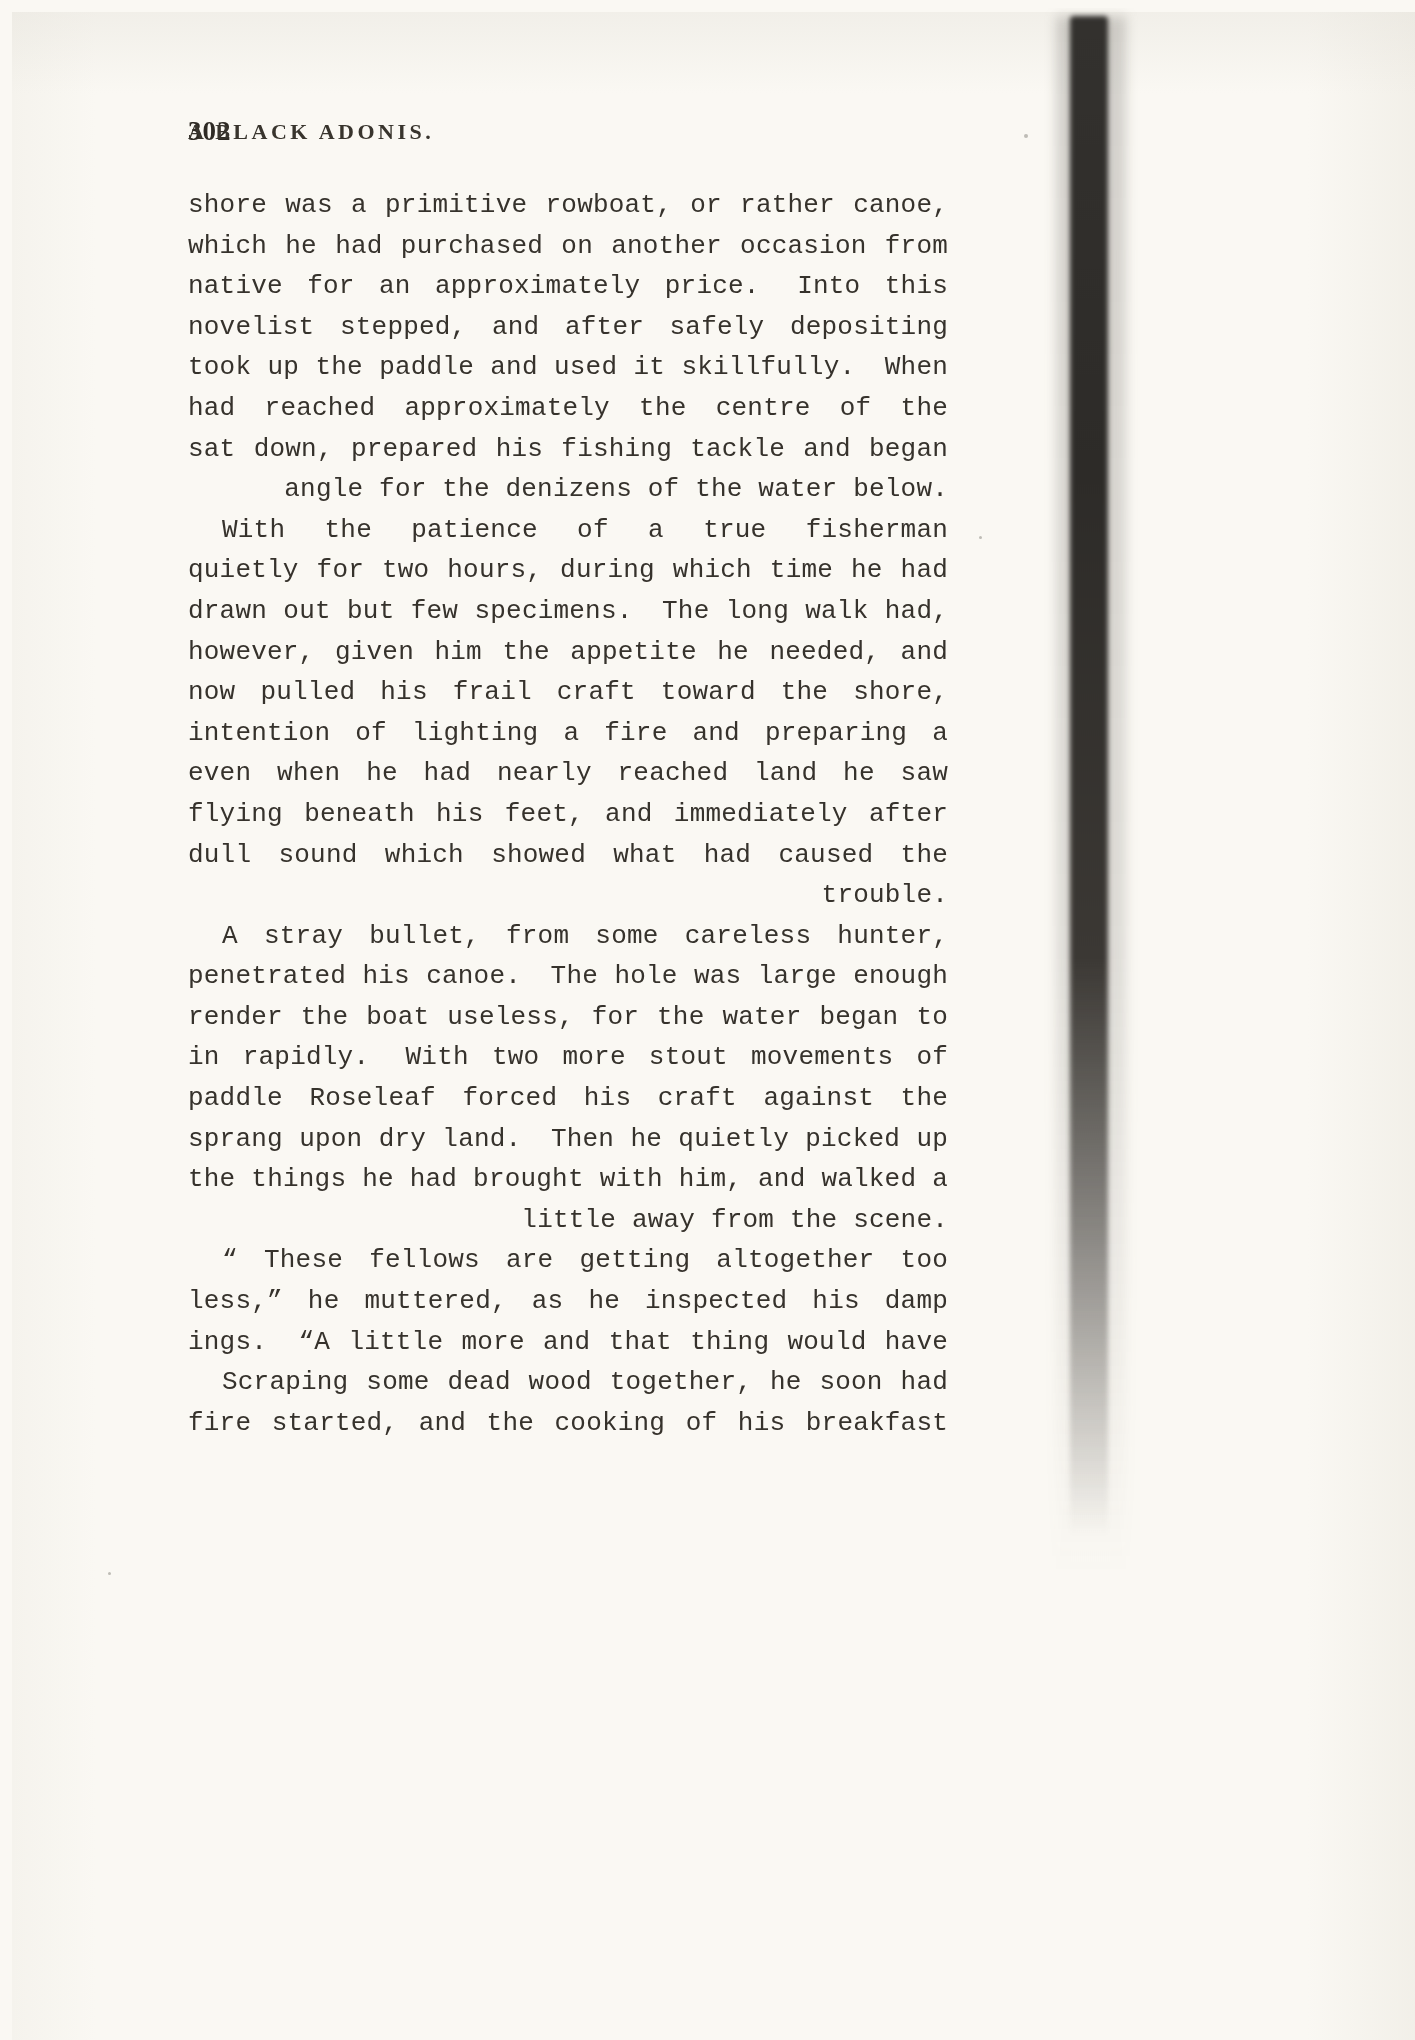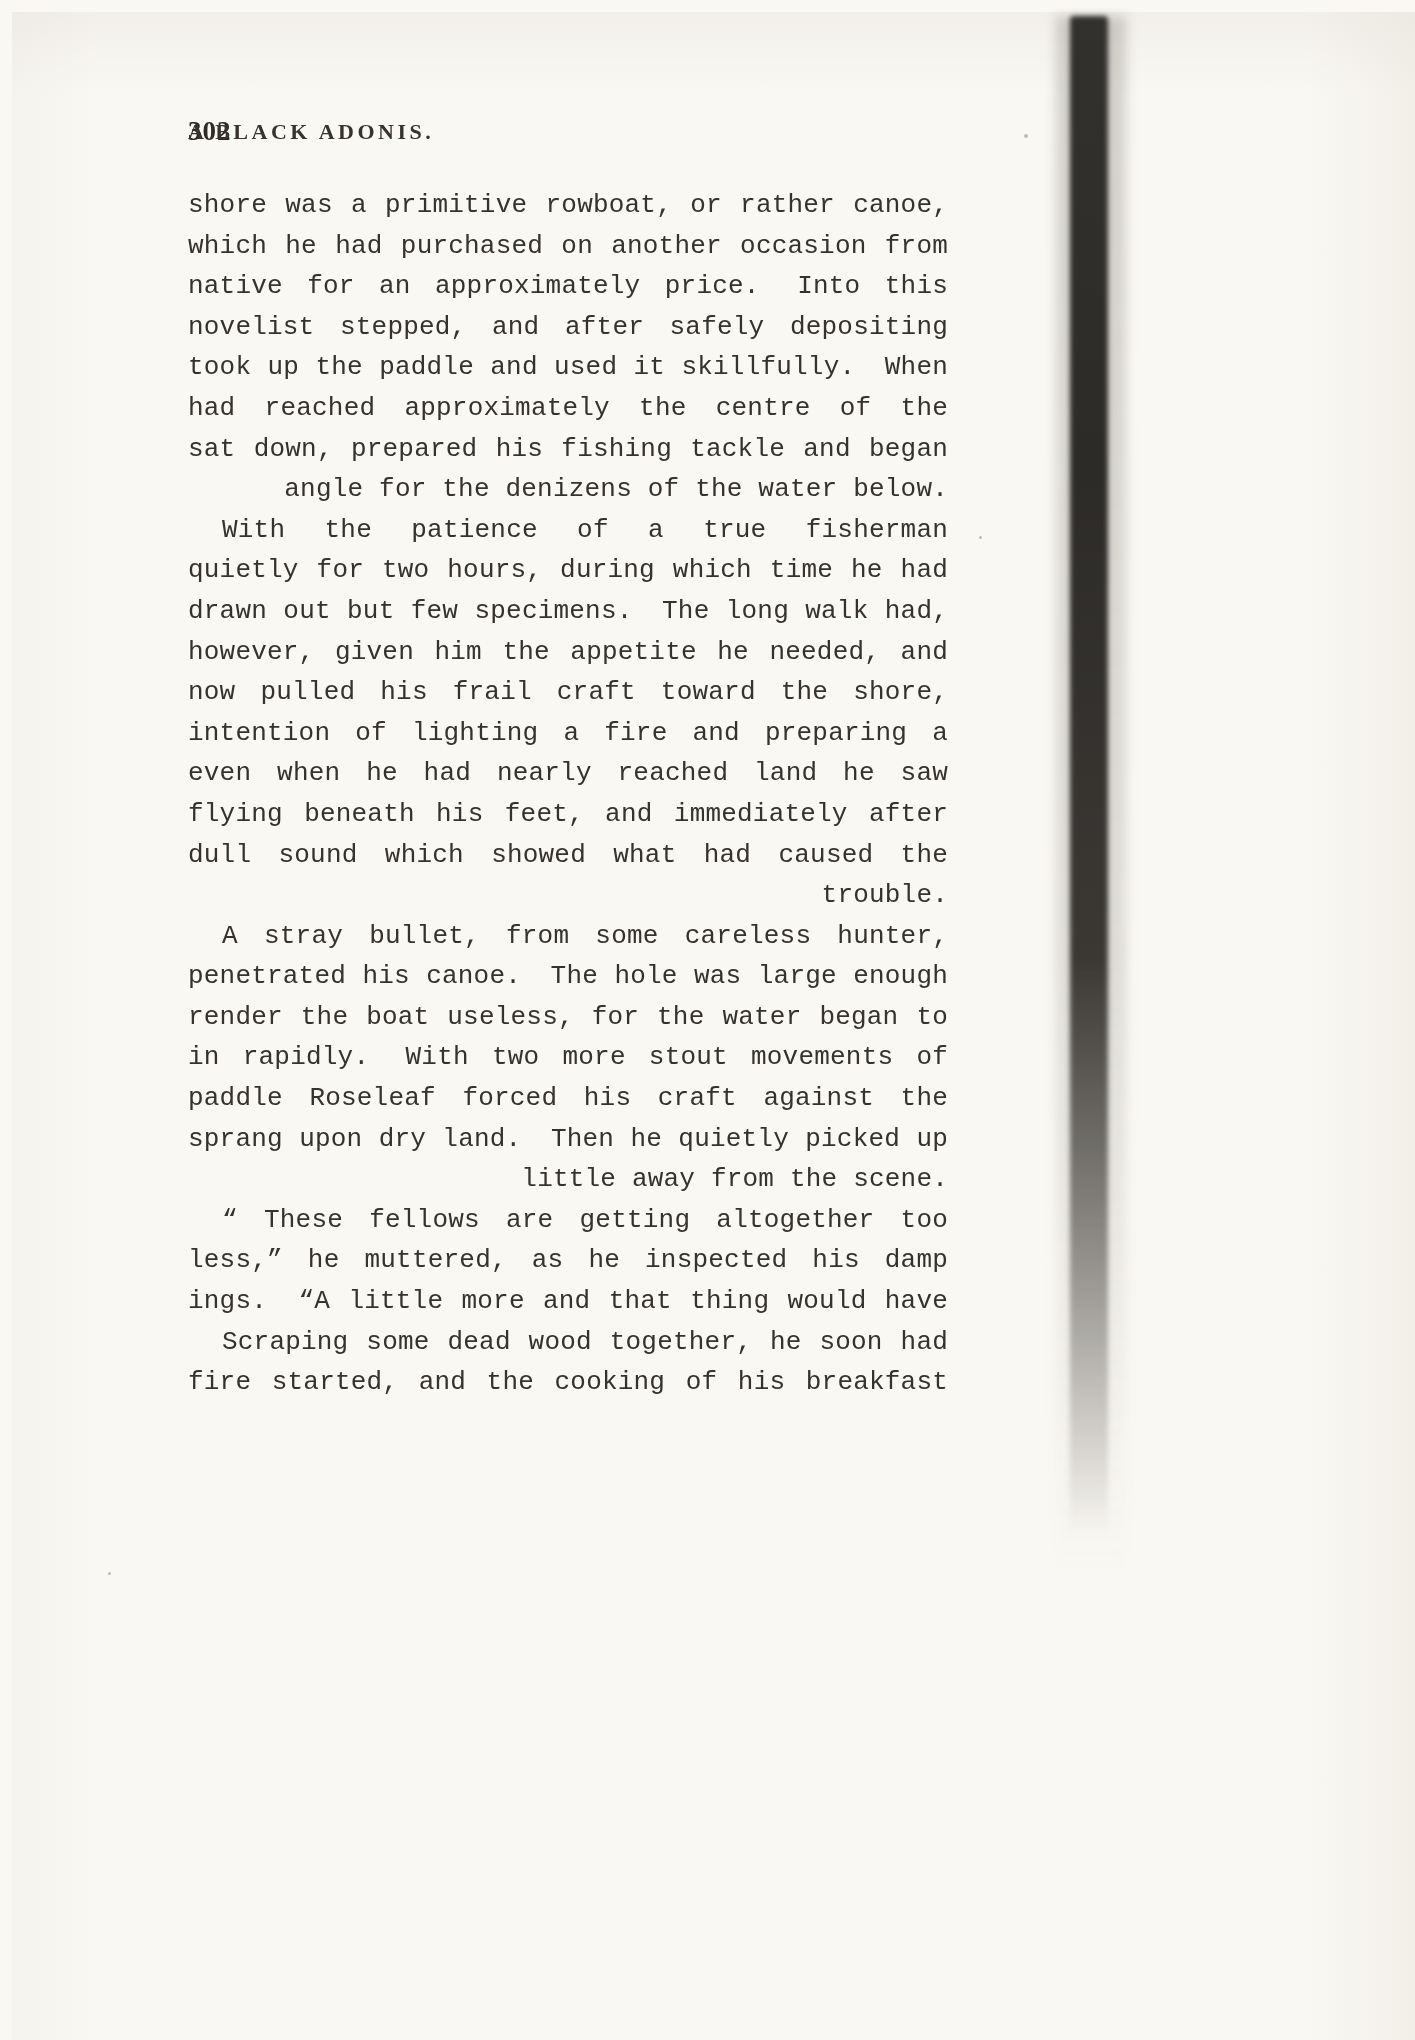--- a/index.html
+++ b/index.html
@@ -153,20 +153,21 @@
       <div class="line">even when he had nearly reached land he saw splinters</div>
       <div class="line">flying beneath his feet, and immediately after heard a</div>
       <div class="line">dull sound which showed what had caused the</div>
       <div class="line no-justify">trouble.</div>
       <div class="line indent">A stray bullet, from some careless hunter, had</div>
       <div class="line">penetrated his canoe.  The hole was large enough to</div>
       <div class="line">render the boat useless, for the water began to come</div>
       <div class="line">in rapidly.  With two more stout movements of the</div>
       <div class="line">paddle Roseleaf forced his craft against the shore and</div>
       <div class="line">sprang upon dry land.  Then he quietly picked up</div>
+      <div class="line">the things he had brought with him, and walked a</div>
       <div class="line no-justify">little away from the scene.</div>
       <div class="line indent">“ These fellows are getting altogether too care-</div>
       <div class="line">less,” he muttered, as he inspected his damp belong-</div>
       <div class="line">ings.  “A little more and that thing would have</div>
       <div class="line indent">Scraping some dead wood together, he soon had a</div>
       <div class="line">fire started, and the cooking of his breakfast was</div>
     </div>
 
   <div class="speck" style="left:1008px; top:118px; width:4px; height:4px;"></div>
   <div class="speck" style="left:963px; top:520px; width:3px; height:3px;"></div>

